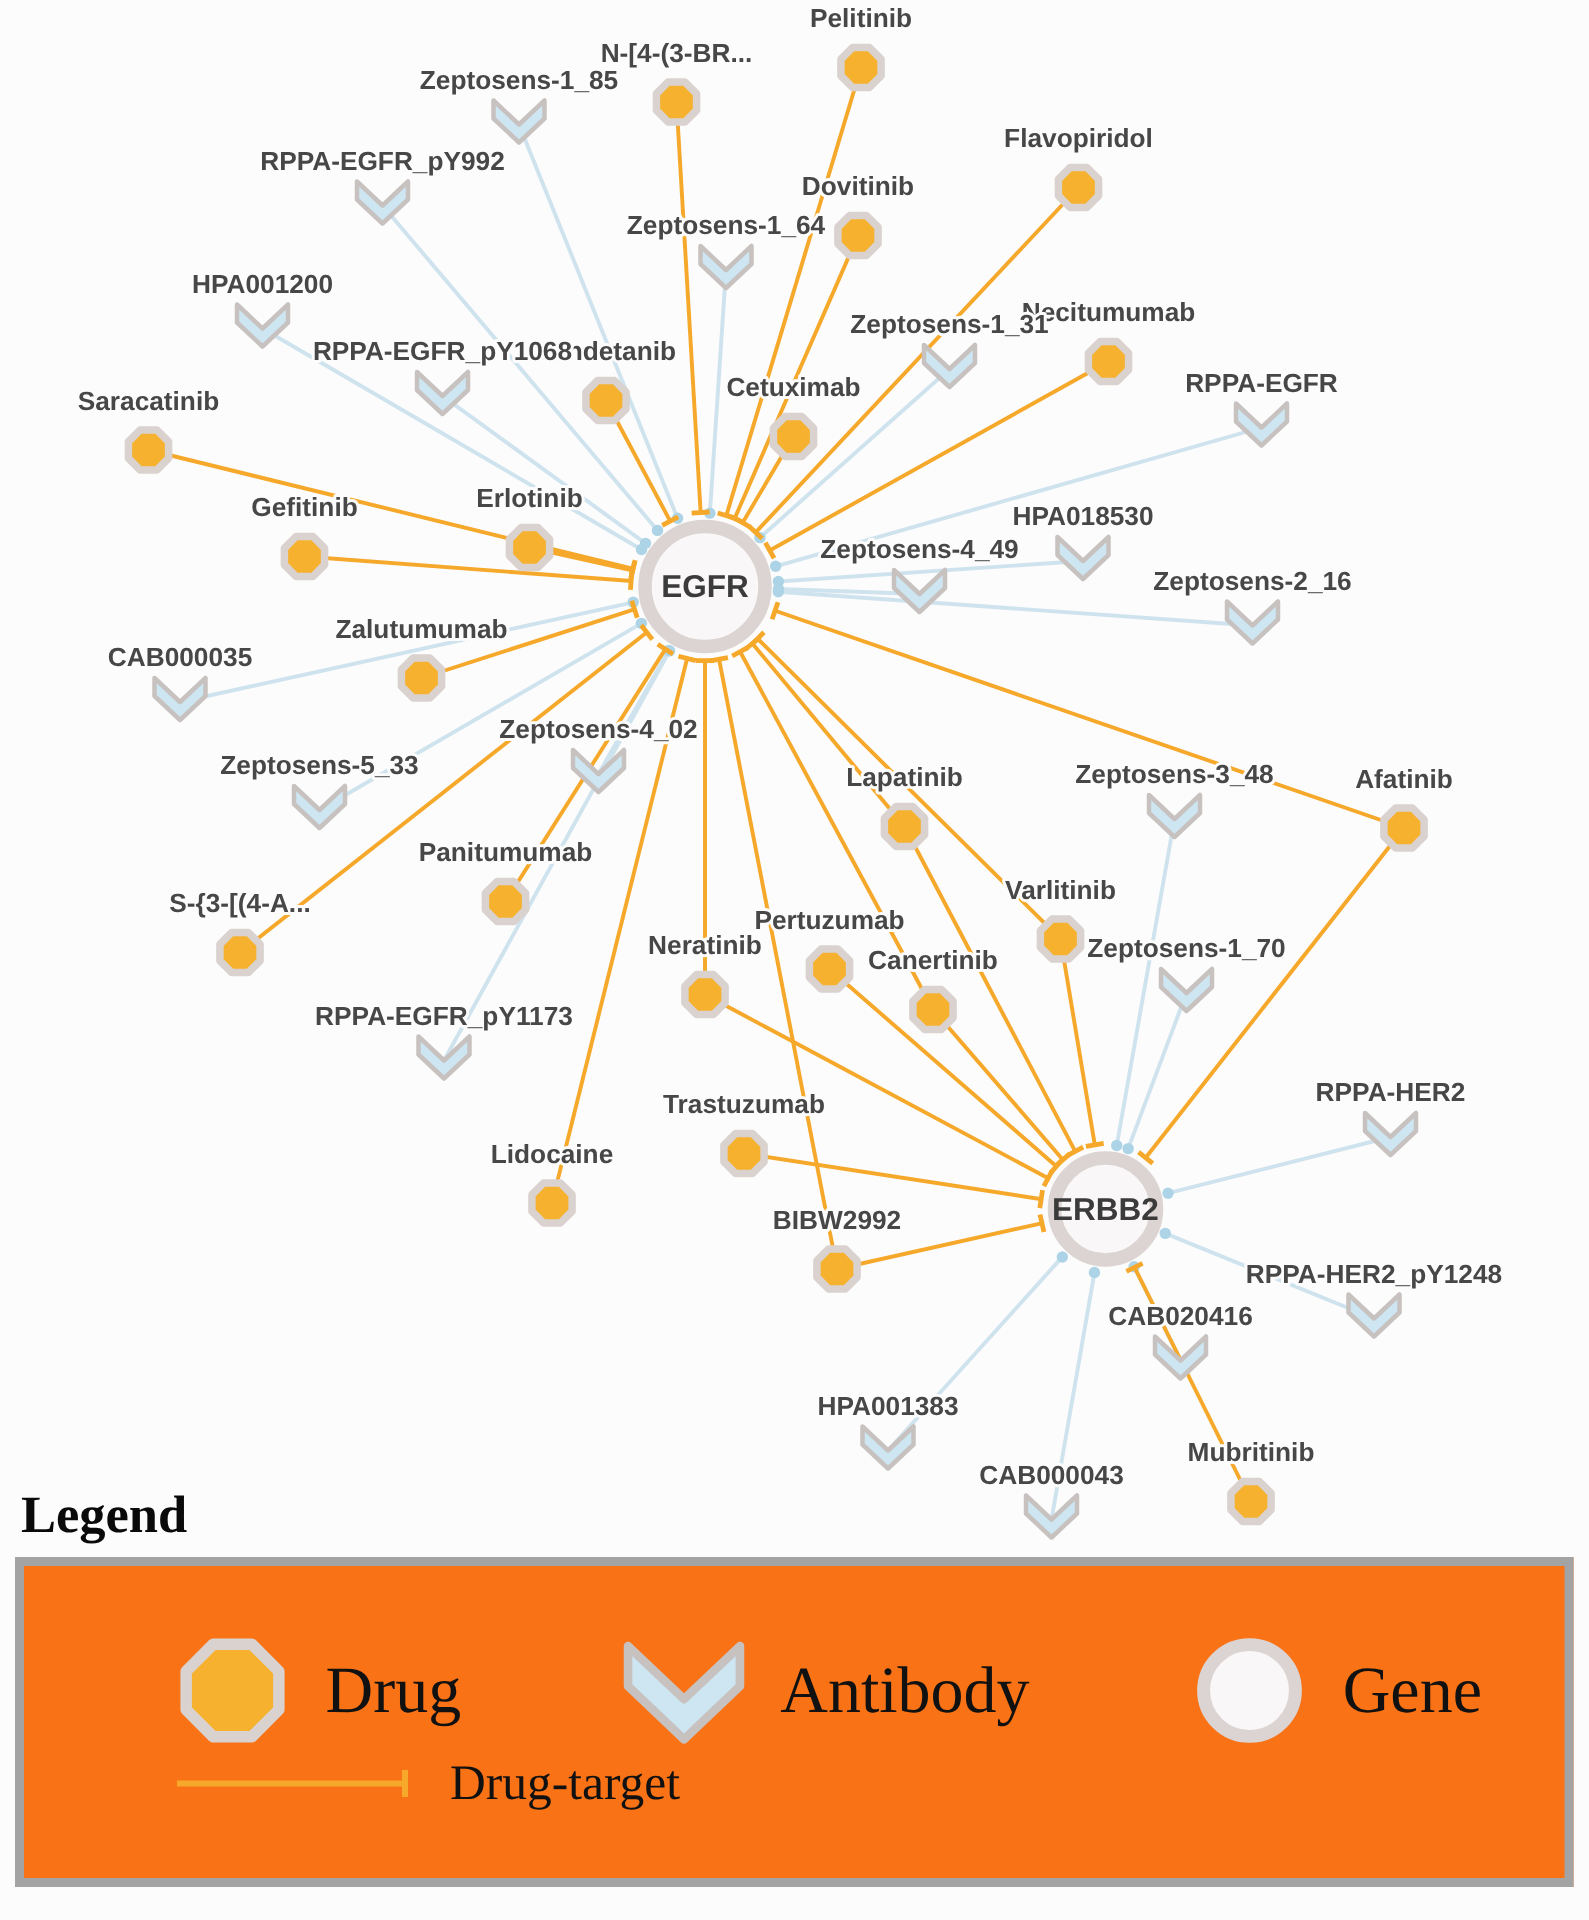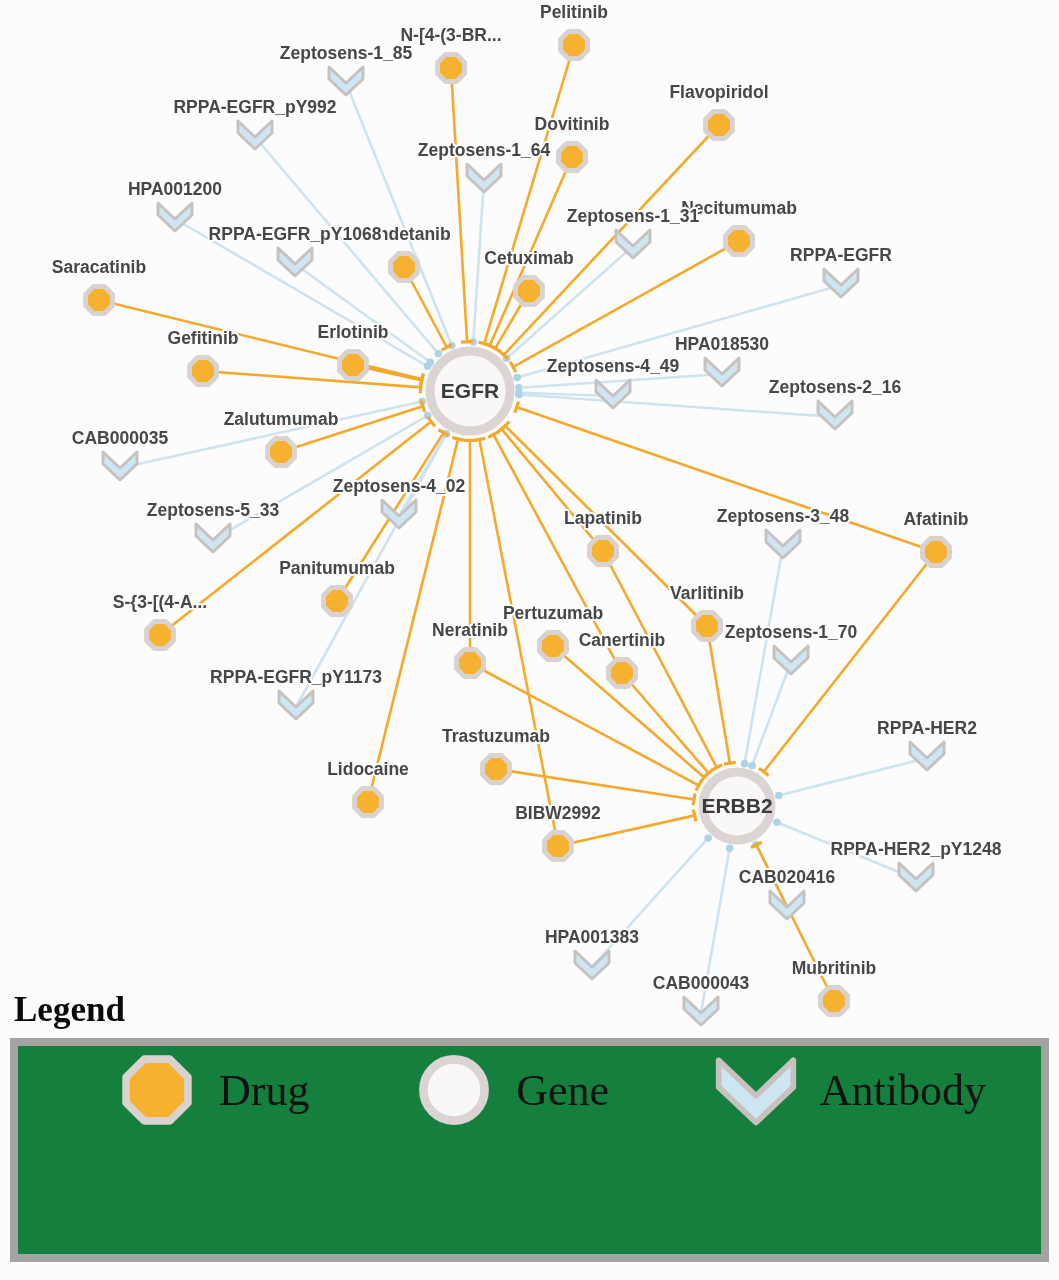--- a/index.html
+++ b/index.html
@@ -10,22 +10,22 @@
   html,body{margin:0;padding:0;}
   body{background:var(--background);font-family:"Liberation Sans",sans-serif;}
   .stage{position:relative;width:1059px;height:1280px;background:var(--background);overflow:hidden;}
   svg text{user-select:none;}
   .node-label{font-family:"Liberation Sans",sans-serif;font-weight:bold;font-size:17.5px;fill:var(--label-color);
     text-anchor:middle;paint-order:stroke;stroke:var(--background);stroke-width:4px;stroke-linejoin:round;}
   .gene-label{font-family:"Liberation Sans",sans-serif;font-weight:bold;font-size:21px;fill:#3B3B3B;text-anchor:middle;}
   
   .legend{position:absolute;left:0;top:990px;width:1059px;}
   .legend-title{margin:0 0 8px 14px;font-family:"Liberation Serif",serif;font-weight:bold;font-size:35px;color:#0A0A0A;}
-  .legend-box{margin:0 10px;height:208px;border:8px solid #a3a3a3;background:#15803d;
-    display:flex;flex-direction:column;justify-content:space-between;}
+  .legend-box{margin:0 10px;height:208px;border:6px solid #a3a3a3;background:#f97316;
+    display:flex;flex-direction:column;justify-content:center;}
   .legend-row{display:flex;align-items:center;}
   .nodes-row{padding:0 55px 0 95px;justify-content:space-between;}
   .edges-row{padding:0 0 6px 100px;gap:150px;}
   .legend-item{display:flex;align-items:center;gap:18px;}
   .lg-label{font-family:"Liberation Serif",serif;font-size:44px;color:#111;}
   .lg-edge-label{font-family:"Liberation Serif",serif;font-size:33px;color:#111;}
   .lg-drug-shape{fill:var(--drug-fill);stroke:var(--drug-stroke);stroke-width:8;stroke-linejoin:round;}
   .lg-gene-shape{fill:var(--gene-fill);stroke:var(--gene-ring);stroke-width:9;}
   .lg-ab-shape{fill:var(--antibody-fill);stroke:var(--antibody-stroke);stroke-width:6;stroke-linejoin:round;}
   .lg-drug-line{stroke:var(--drug-edge);stroke-width:4;}
@@ -292,29 +292,36 @@
     <div class="legend-title">Legend</div>
     <div class="legend-box">
       <div class="legend-row nodes-row">
         <div class="legend-item">
           <svg width="88" height="88" viewBox="-46 -46 92 92">
             <polygon class="lg-drug-shape" points="32.3,13.4 13.4,32.3 -13.4,32.3 -32.3,13.4 -32.3,-13.4 -13.4,-32.3 13.4,-32.3 32.3,-13.4"></polygon>
           </svg>
           <span class="lg-label">Drug</span>
         </div>
         <div class="legend-item">
+          <svg width="92" height="88" viewBox="-46 -52 92 92">
+            <path class="lg-ab-shape" d="M -39,-37 L 0,0 L 39,-37 L 39,-9 L 0,28 L -39,-9 Z"></path>
+          </svg>
+          <span class="lg-label">Antibody</span>
+        </div>
+        <div class="legend-item">
           <svg width="88" height="88" viewBox="-46 -46 92 92">
             <circle class="lg-gene-shape" cx="0" cy="0" r="32"></circle>
           </svg>
           <span class="lg-label">Gene</span>
         </div>
-        <div class="legend-item">
-          <svg width="92" height="88" viewBox="-46 -52 92 92">
-            <path class="lg-ab-shape" d="M -39,-37 L 0,0 L 39,-37 L 39,-9 L 0,28 L -39,-9 Z"></path>
-          </svg>
-          <span class="lg-label">Antibody</span>
-        </div>
       </div>
       <div class="legend-row edges-row">
+        <div class="legend-item">
+          <svg width="166" height="24" viewBox="0 0 166 24">
+            <line class="lg-drug-line" x1="2" y1="12" x2="152" y2="12"></line>
+            <rect class="lg-drug-tee" x="152" y="3" width="4" height="18"></rect>
+          </svg>
+          <span class="lg-edge-label">Drug-target</span>
+        </div>
       </div>
     </div>
   </div>
 </div>
 
 </body></html>

